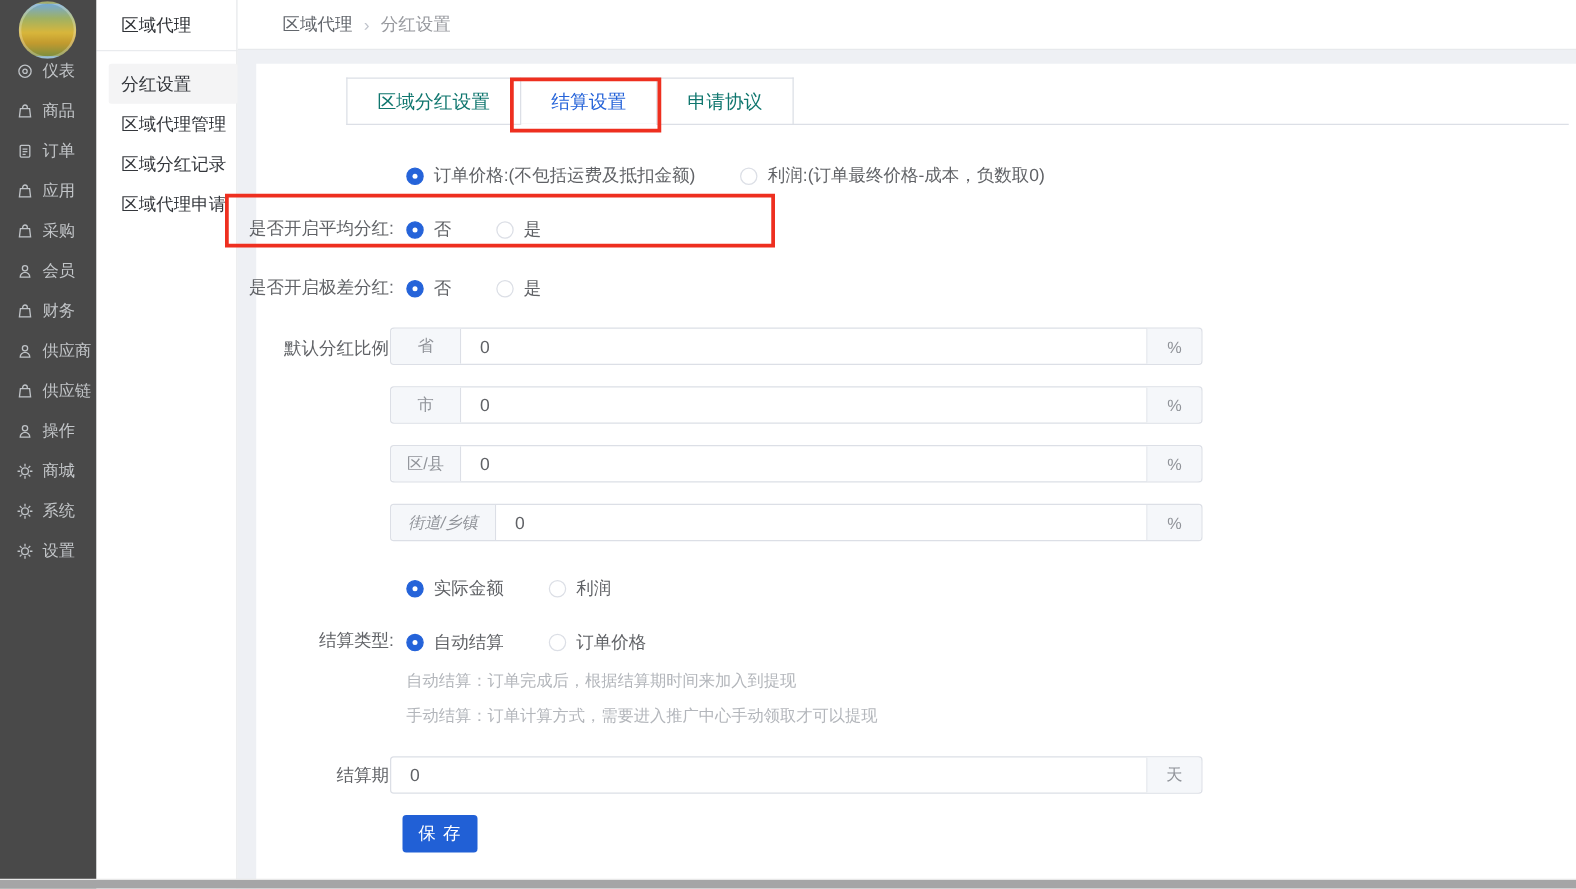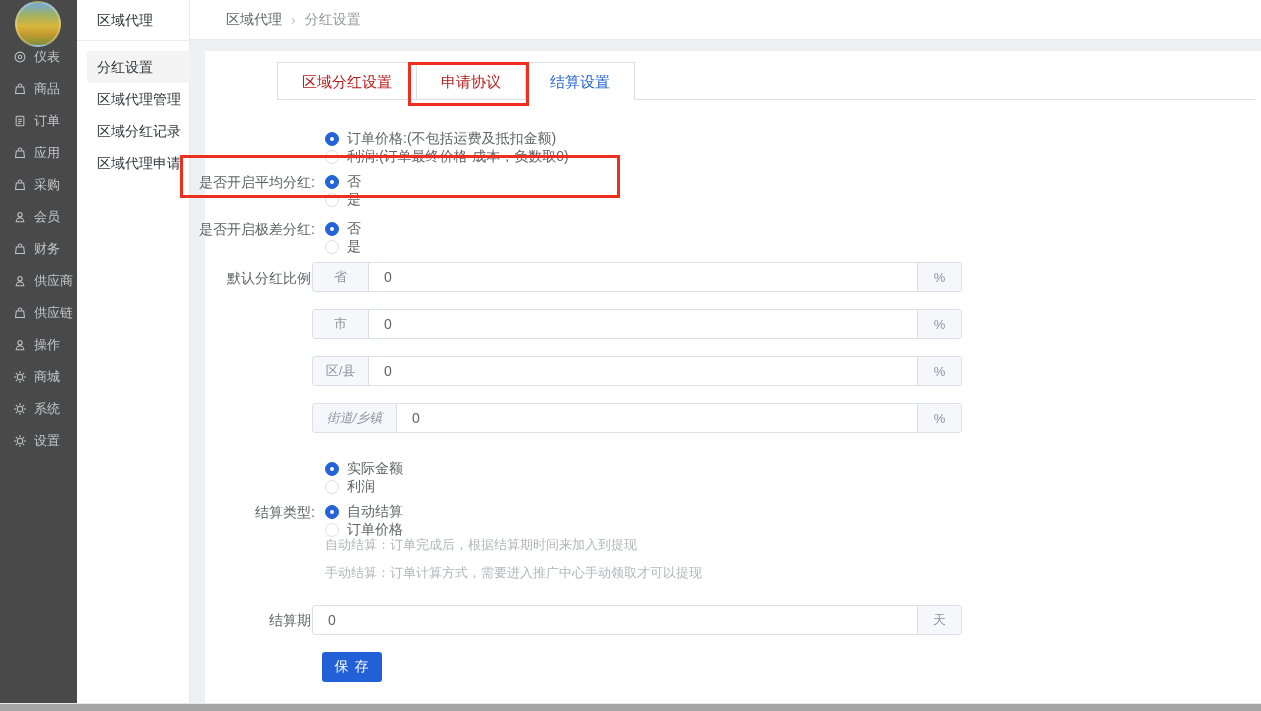--- a/index.html
+++ b/index.html
@@ -31,29 +31,29 @@
   .crumb-first { color:#62666c; cursor:pointer; }
   .crumb-sep { color:#c0c4cc; margin:0 9px; font-size:14px; }
   .crumb-current { color:#97999e; }
 
   
   .card { position:absolute; left:205px; top:51px; width:1056px; height:660px; background:#ffffff; z-index:2; }
 
   
   .tabs-line { position:absolute; left:277px; top:99px; width:978px; height:1px; background:#dcdfe6; z-index:6; }
   .tabs { position:absolute; left:277px; top:62px; display:flex; z-index:7; }
-  .tab { position:relative; height:38px; line-height:38px; padding:0 24px; font-size:15px; color:#b91c1c;
+  .tab { position:relative; height:38px; line-height:38px; padding:0 24px; font-size:15px; color:#0f766e;
          border-top:1px solid #dcdfe6; border-right:1px solid #dcdfe6; background:transparent; cursor:pointer; }
   .tab:first-child { border-left:1px solid #dcdfe6; }
   .tab.active { color:#2563d9; }
   .tab.active::after { content:''; position:absolute; left:0; right:0; bottom:-2px; height:3px; background:#ffffff; }
 
   
   .flabel { position:absolute; left:0; width:315px; text-align:right; font-size:14px; color:#606266; z-index:8; }
-  .fcontrols { position:absolute; left:325px; height:20px; display:flex; align-items:flex-start; z-index:8;flex-direction:column; }
+  .fcontrols { position:absolute; left:325px; height:20px; display:flex; align-items:flex-end; z-index:8; }
   .radio { display:inline-flex; align-items:center; margin-right:36px; cursor:pointer; }
   .rdot { position:relative; width:14px; height:14px; border-radius:50%; border:1px solid #dcdfe6; background:#fff; margin-right:8px; flex:0 0 auto; }
   .radio.checked .rdot { background:#2563d9; border-color:#2563d9; }
   .radio.checked .rdot::after { content:''; position:absolute; left:50%; top:50%; width:4px; height:4px; border-radius:50%; background:#fff; transform:translate(-50%,-50%); }
   .rlabel { font-size:14px; color:#606266; white-space:nowrap; }
 
   .igroup { position:absolute; left:312px; width:650px; height:30px; display:flex; border:1px solid #dcdfe6; border-radius:3px; background:#fff; z-index:8; }
   .iprefix { width:56px; background:#f5f7fa; border-right:1px solid #dcdfe6; color:#909399; font-size:13px;
              display:flex; align-items:center; justify-content:center; border-radius:3px 0 0 3px; white-space:nowrap; }
   .iprefix.wide { width:84px;font-style:italic; }
@@ -217,22 +217,22 @@
       <span class="crumb-sep">›</span>
       <span class="crumb-current">分红设置</span>
     </div>
   </div>
 
   <div class="card"></div>
 
   <div class="tabs-line"></div>
   <div class="tabs">
     <div class="tab">区域分红设置</div>
+    <div class="tab active">结算设置</div>
     <div class="tab">申请协议</div>
-    <div class="tab active">结算设置</div>
   </div>
 
   <div class="fcontrols" style="top:130px">
     <span class="radio checked">
         <span class="rdot"></span>
         <span class="rlabel">订单价格:(不包括运费及抵扣金额)</span>
       </span>
     <span class="radio">
         <span class="rdot"></span>
         <span class="rlabel">利润:(订单最终价格-成本，负数取0)</span>

